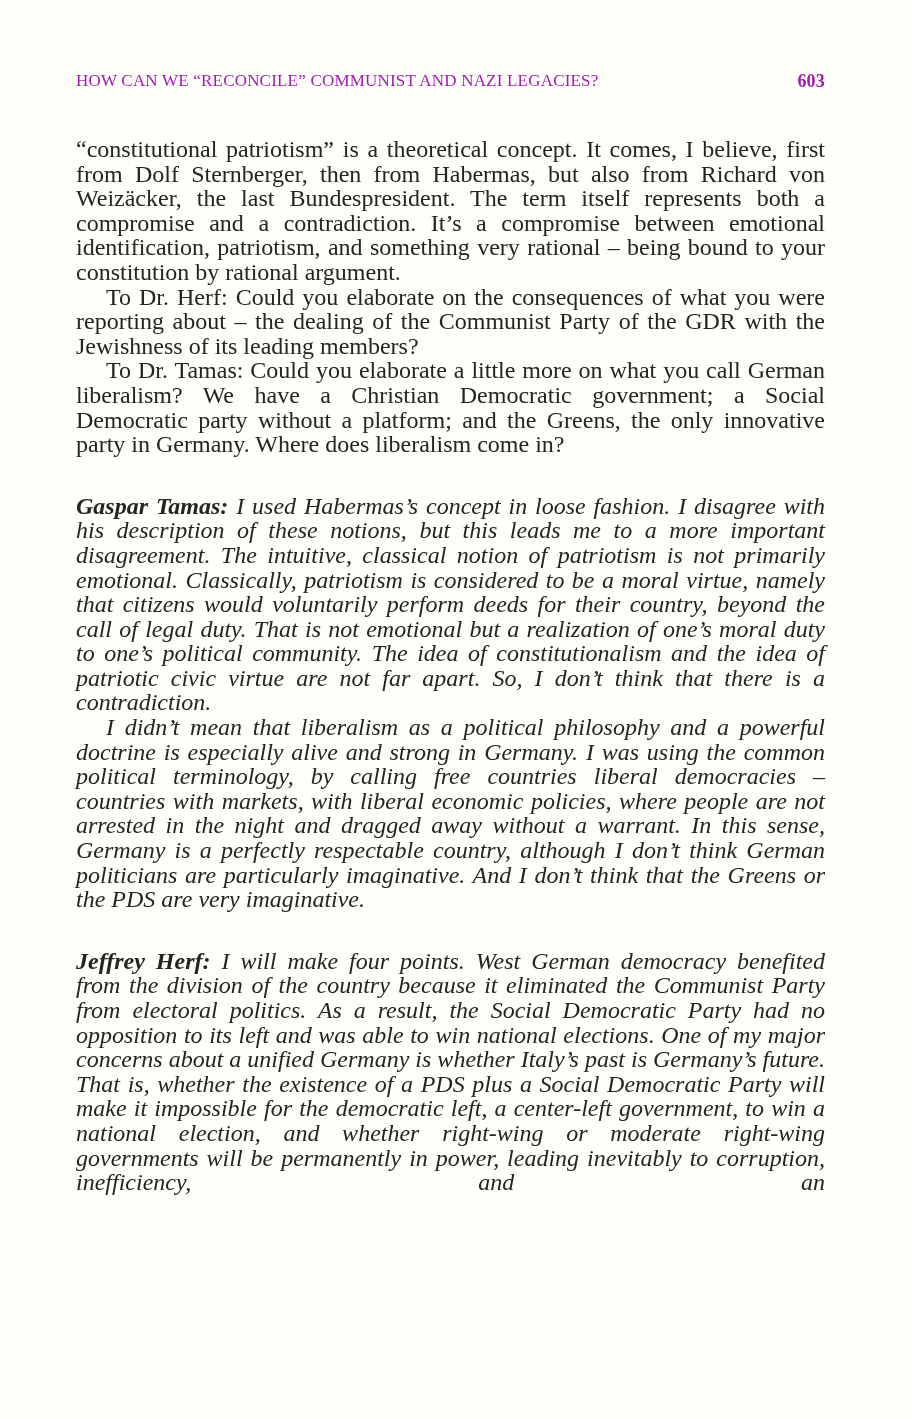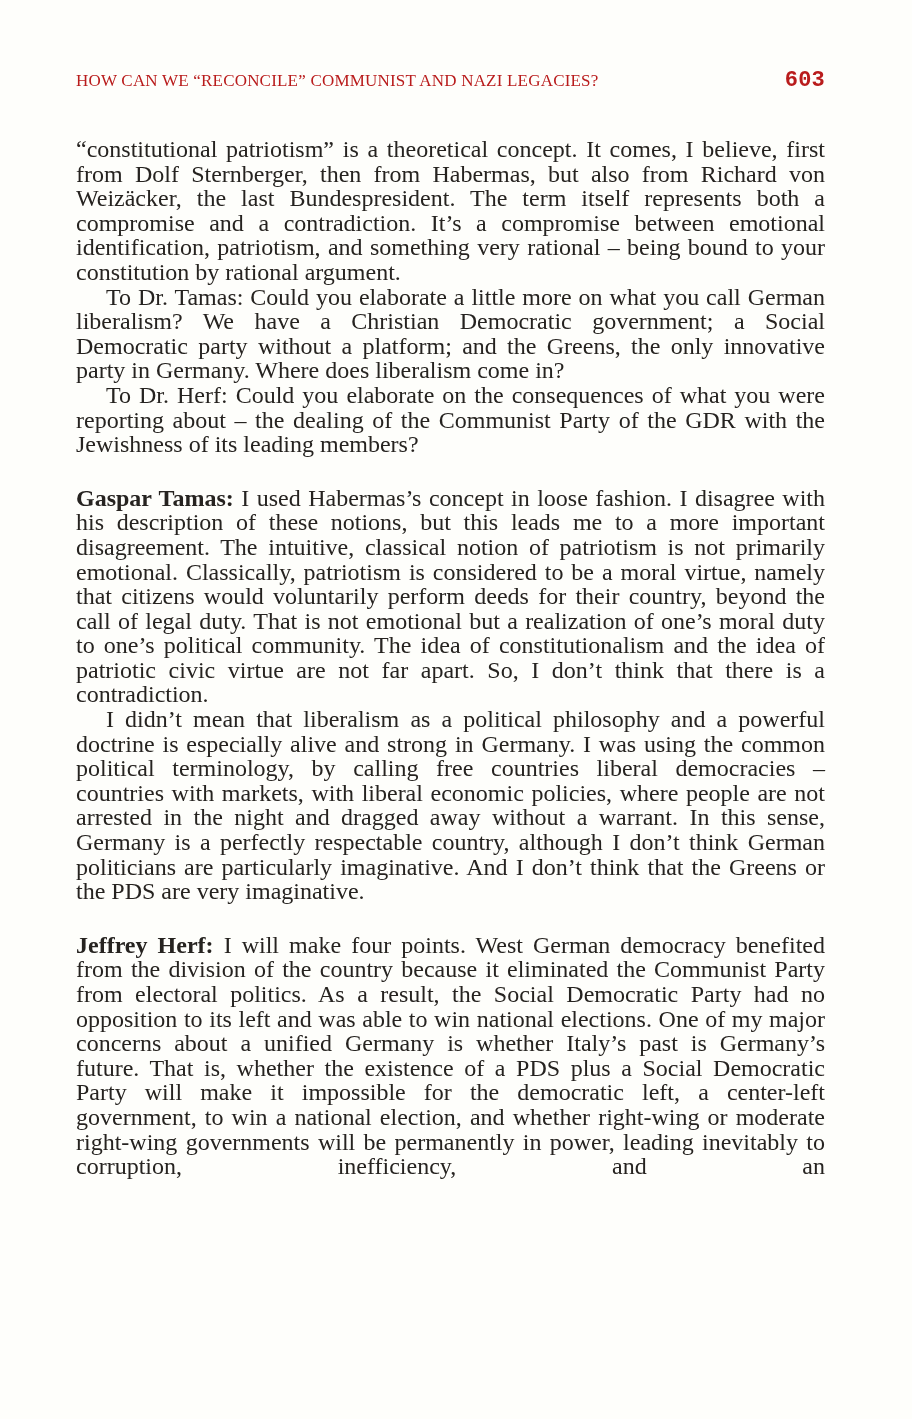--- a/index.html
+++ b/index.html
@@ -23,74 +23,75 @@
     }
     .running-head {
       position: absolute;
       top: 68px;
       left: 0;
       width: 749px;
       height: 26px;
       font-size: 17px;
       letter-spacing: 0.2px;
       line-height: 26px;
-      color: #b91c1c;
+      color: #a21caf;
     }
     .running-head .title {
       position: absolute;
       left: 0;
       top: 0;
       white-space: nowrap;
     }
     .running-head .folio {
       position: absolute;
       right: 0;
       top: 0;
-      font-family: Liberation Mono, monospace;
+      font-family: Liberation Serif, serif;
       font-weight: bold;
-      font-size: 22px;
+      font-size: 18px;
     }
     .body-text {
       position: absolute;
       left: 0;
       top: 137px;
       width: 749px;
       font-size: 24px;
       line-height: 24.6px;
     }
     .para {
       margin: 0;
       text-align: justify;
       hyphens: manual;
     }
     .para.indent {
       text-indent: 30px;
     }
     .speech {
-      margin-top: 29px;
+      margin-top: 37px;
+      font-style: italic;
     }
     .speaker {
       font-weight: bold;
     }
   </style>
 </head>
 <body>
 
 <div class="page">
   <div class="running-head">
     <span class="title">HOW CAN WE “RECONCILE” COMMUNIST AND NAZI LEGACIES?</span>
     <span class="folio">603</span>
   </div>
 
   <div class="body-text">
 
     <div class="section">
       <p class="para">“constitutional patriotism” is a theoretical concept. It comes, I believe, first from Dolf Sternberger, then from Habermas, but also from Richard von Weizäcker, the last Bundespresident. The term itself represents both a compromise and a contradiction. It’s a compromise between emotional identification, patriotism, and something very rational – being bound to your constitution by rational argument.</p>
+      <p class="para indent">To Dr. Herf: Could you elaborate on the consequences of what you were reporting about – the dealing of the Communist Party of the GDR with the Jewishness of its leading members?</p>
       <p class="para indent">To Dr. Tamas: Could you elaborate a little more on what you call German liberalism? We have a Christian Democratic government; a So­cial Democratic party without a platform; and the Greens, the only in­novative party in Germany. Where does liberalism come in?</p>
-      <p class="para indent">To Dr. Herf: Could you elaborate on the consequences of what you were reporting about – the dealing of the Communist Party of the GDR with the Jewishness of its leading members?</p>
     </div>
 
     <div class="section speech">
       <p class="para"><span class="speaker">Gaspar Tamas:</span> <span>I used Habermas’s concept in loose fashion. I disagree with his description of these notions, but this leads me to a more impor­tant disagreement. The intuitive, classical notion of patriotism is not primarily emotional. Classically, patriotism is considered to be a moral virtue, namely that citizens would voluntarily perform deeds for their country, beyond the call of legal duty. That is not emotional but a real­ization of one’s moral duty to one’s political community. The idea of constitutionalism and the idea of patriotic civic virtue are not far apart. So, I don’t think that there is a contradiction.</span></p>
       <p class="para indent">I didn’t mean that liberalism as a political philosophy and a powerful doctrine is especially alive and strong in Germany. I was using the com­mon political terminology, by calling free countries liberal democracies – countries with markets, with liberal economic policies, where people are not arrested in the night and dragged away without a warrant. In this sense, Germany is a perfectly respectable country, although I don’t think German politicians are particularly imaginative. And I don’t think that the Greens or the PDS are very imaginative.</p>
     </div>
 
     <div class="section speech">
       <p class="para" style="text-align-last: justify;"><span class="speaker">Jeffrey Herf:</span> <span>I will make four points. West German democracy bene­fited from the division of the country because it eliminated the Com­munist Party from electoral politics. As a result, the Social Democratic Party had no opposition to its left and was able to win national elec­tions. One of my major concerns about a unified Germany is whether Italy’s past is Germany’s future. That is, whether the existence of a PDS plus a Social Democratic Party will make it impossible for the demo­cratic left, a center-left government, to win a national election, and whether right-wing or moderate right-wing governments will be perma­nently in power, leading inevitably to corruption, inefficiency, and an</span></p>
     </div>

